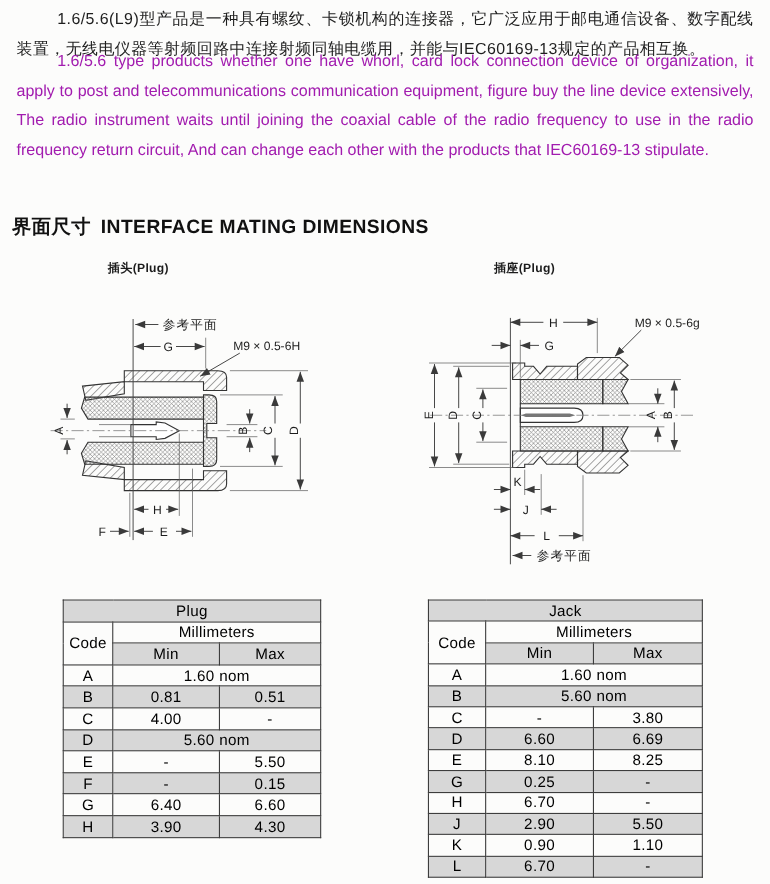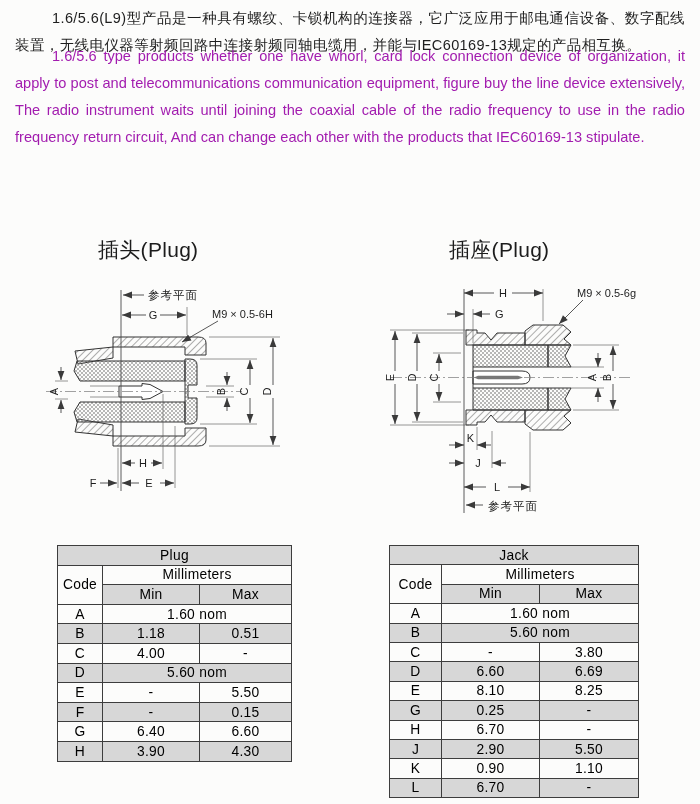--- a/index.html
+++ b/index.html
@@ -5,21 +5,21 @@
   html,body{margin:0;padding:0;}
   body{width:700px;height:804px;background:#fcfcfb;font-family:"Liberation Sans",sans-serif;color:#222;}
   .page{position:relative;width:700px;height:804px;overflow:hidden;padding-left:24px;}
   .intro-zh{position:absolute;left:15px;top:5px;width:670px;margin:0;font-size:14.5px;line-height:26.5px;
             text-indent:37px;text-align:justify;letter-spacing:0.4px;color:#1e1e1e;}
   .intro-en{position:absolute;left:15px;top:43px;width:670px;margin:0;font-size:14.6px;line-height:27px;
             text-indent:37px;text-align:justify;color:#a21caf;}
   .sec-head{position:absolute;left:11px;top:194px;margin:0;font-size:17.5px;font-weight:bold;
             letter-spacing:0.4px;color:#111;white-space:nowrap;}
   .sec-head .en{margin-left:9px;}
-  .fig-label{position:absolute;top:236px;font-size:21px;color:#1c1c1c;letter-spacing:0.3px;}
+  .fig-label{position:absolute;top:236px;font-size:11px;color:#1c1c1c;letter-spacing:0.3px;font-weight:bold;}
   .fig-label.plug{left:98px;}
   .fig-label.jack{left:449px;}
   svg.drawing{position:absolute;overflow:visible;}
   svg.plug-d{left:30px;top:285px;}
   svg.jack-d{left:385px;top:283px;}
   .ol{stroke:#333;stroke-width:1;}
   .h{fill:url(#hatch);}
   .x{fill:url(#xh);}
   .wh{fill:#fff;}
   .cl{stroke:#7a7a7a;stroke-width:0.7;stroke-dasharray:11 3 2 3;fill:none;}
@@ -54,20 +54,23 @@
       </pattern>
       <marker id="ar" markerUnits="userSpaceOnUse" markerWidth="10" markerHeight="8" refX="9.3" refY="4" orient="auto">
         <path d="M0.3,0.6 L9.3,4 L0.3,7.4 Z" fill="#3a3a3a"></path>
       </marker>
     </defs>
   </svg>
 
   <p class="intro-zh">1.6/5.6(L9)型产品是一种具有螺纹、卡锁机构的连接器，它广泛应用于邮电通信设备、数字配线装置，无线电仪器等射频回路中连接射频同轴电缆用，并能与IEC60169-13规定的产品相互换。</p>
   <p class="intro-en">1.6/5.6 type products whether one have whorl, card lock connection device of organization, it apply to post and telecommunications communication equipment, figure buy the line device extensively, The radio instrument waits until joining the coaxial cable of the radio frequency to use in the radio frequency return circuit, And can change each other with the products that IEC60169-13 stipulate.</p>
 
+  <h2 class="sec-head">
+    <span class="zh">界面尺寸</span><span class="en">INTERFACE MATING DIMENSIONS</span>
+  </h2>
 
   <div class="fig-label plug">插头(Plug)</div>
   <div class="fig-label jack">插座(Plug)</div>
 
   <svg class="drawing plug-d" width="320" height="250" viewBox="0 0 320 250">
     <g class="ol">
       <path class="h" d="M83,52 L168,52 Q176,52 176,58 L176,70 L155,70 L155,62 L83,62 Z"></path>
       <path class="h" d="M83,161 L168,161 Q176,161 176,155 L176,143 L155,143 L155,151 L83,151 Z"></path>
       <path class="h" d="M45,66 L83,62 L83,73 L48,79 Z"></path>
       <path class="h" d="M48,134 L83,140 L83,151 L45,147 Z"></path>
@@ -219,21 +222,21 @@
         <td>Max</td>
       </tr>
     </thead>
     <tbody>
         <tr>
           <td>A</td>
           <td colspan="2">1.60 nom</td>
         </tr>
         <tr>
           <td>B</td>
-          <td>1.18</td>
+          <td>0.81</td>
           <td>0.51</td>
         </tr>
         <tr>
           <td>C</td>
           <td>4.00</td>
           <td>-</td>
         </tr>
         <tr>
           <td>D</td>
           <td colspan="2">5.60 nom</td>

